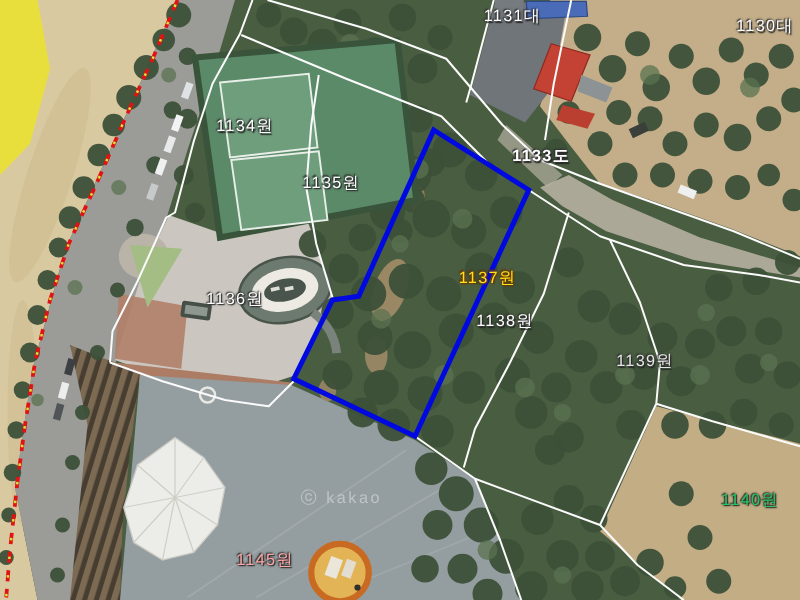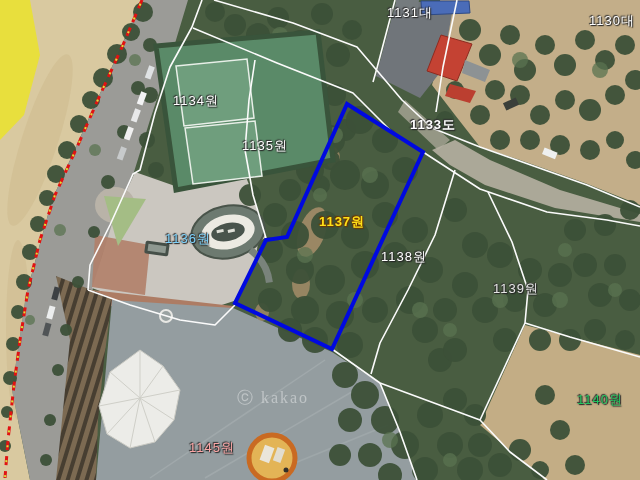--- a/index.html
+++ b/index.html
@@ -4,24 +4,24 @@
 <style>
   html,body{margin:0;padding:0;background:#222;}
   #stage{position:relative;width:640px;height:480px;overflow:hidden;
          font-family:"Liberation Sans", sans-serif;}
   #stage svg{position:absolute;left:0;top:0;}
   #labels{position:absolute;left:0;top:0;width:628px;height:480px;pointer-events:none;}
   .plabel{position:absolute;transform:translate(-50%,-50%);white-space:nowrap;
           font-size:13px;letter-spacing:1px;color:#fff;
           text-shadow:0 0 2px #333,1px 1px 1px #222,-1px -1px 1px #333;
           pointer-events:auto;}
-  .plabel.sel{font-weight:bold;
-          text-shadow:0 0 2px #7a3c00,1px 1px 1px #6a3400,-1px -1px 1px #6a3400;}
+  .plabel.sel{font-weight:normal;
+          text-shadow:0 0 2px #7a3c00,1px 1px 1px #6a3400,-1px -1px 1px #6a3400;margin-left:48px;}
   #watermark{position:absolute;transform:translate(-50%,-50%);left:273px;top:398px;
-          font-size:16px;color:rgba(255,255,255,.4);letter-spacing:2px;pointer-events:none;font-family:Liberation Serif, serif;}
+          font-size:13px;color:rgba(255,255,255,.4);letter-spacing:2px;pointer-events:none;}
 </style>
 </head>
 <body>
 
 <div id="stage">
 <svg width="640" height="480" viewBox="0 0 640 480">
   <defs>
     <pattern id="stalls" width="9" height="9" patternUnits="userSpaceOnUse" patternTransform="rotate(107)">
       <rect width="9" height="9" fill="#7c6a52"></rect>
       <rect width="9" height="4" fill="#473e31"></rect>
@@ -317,21 +317,21 @@
 
   <polygon fill="none" stroke="#0009e0" stroke-width="4" stroke-linejoin="miter" points="347,104 423,152 332,349 235,303 266,240 287,237"></polygon>
 </svg>
 
 <div id="labels">
       <div class="plabel" style="left: 410px; top: 13px; color: rgb(255, 255, 255);">1131대</div>
       <div class="plabel" style="left: 612px; top: 21px; color: rgb(255, 255, 255);">1130대</div>
       <div class="plabel" style="left: 433px; top: 125px; color: rgb(255, 255, 255); font-weight: bold;">1133도</div>
       <div class="plabel" style="left: 196px; top: 101px; color: rgb(255, 255, 255);">1134원</div>
       <div class="plabel" style="left: 265px; top: 146px; color: rgb(255, 255, 255);">1135원</div>
-      <div class="plabel" style="left: 188px; top: 239px; color: #7dd3fc;">1136원</div>
+      <div class="plabel" style="left: 188px; top: 239px; color: #ffffff;">1136원</div>
       <div class="plabel sel" style="left: 342px; top: 222px; color: rgb(255, 225, 24);">1137원</div>
       <div class="plabel" style="left: 404px; top: 257px; color: rgb(255, 255, 255);">1138원</div>
       <div class="plabel" style="left: 516px; top: 289px; color: #e5e5e5;">1139원</div>
       <div class="plabel" style="left: 600px; top: 400px; color: #22c55e;">1140원</div>
       <div class="plabel" style="left: 212px; top: 448px; color: #fca5a5;">1145원</div>
     </div>
 <div id="watermark">ⓒ kakao</div>
 </div>
 
 </body></html>

